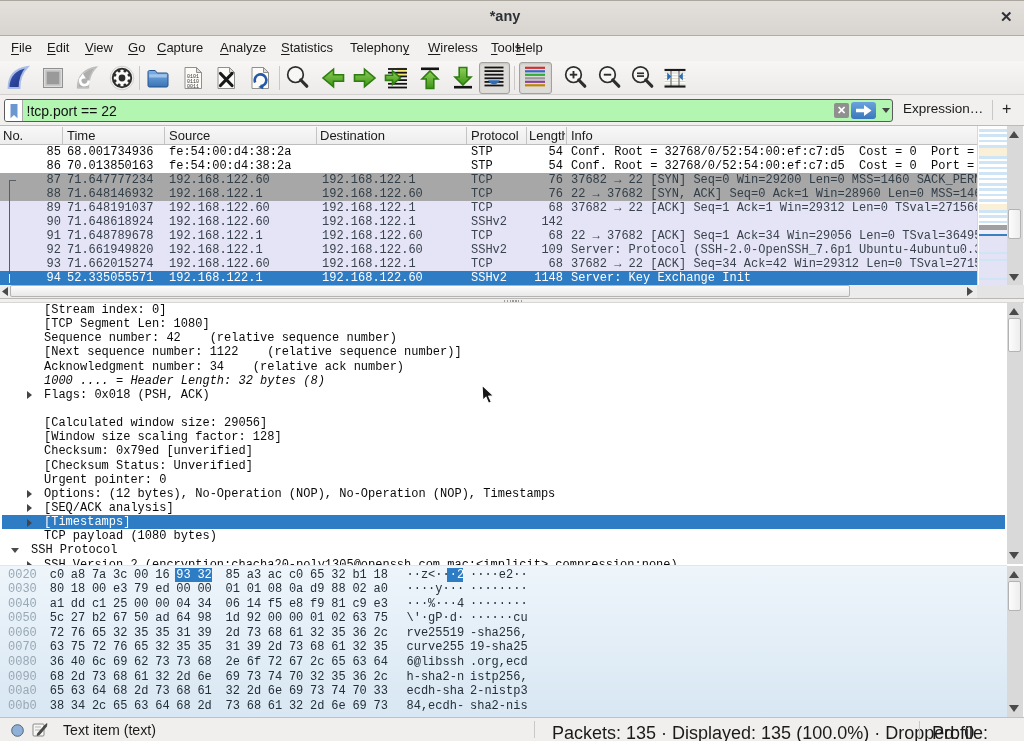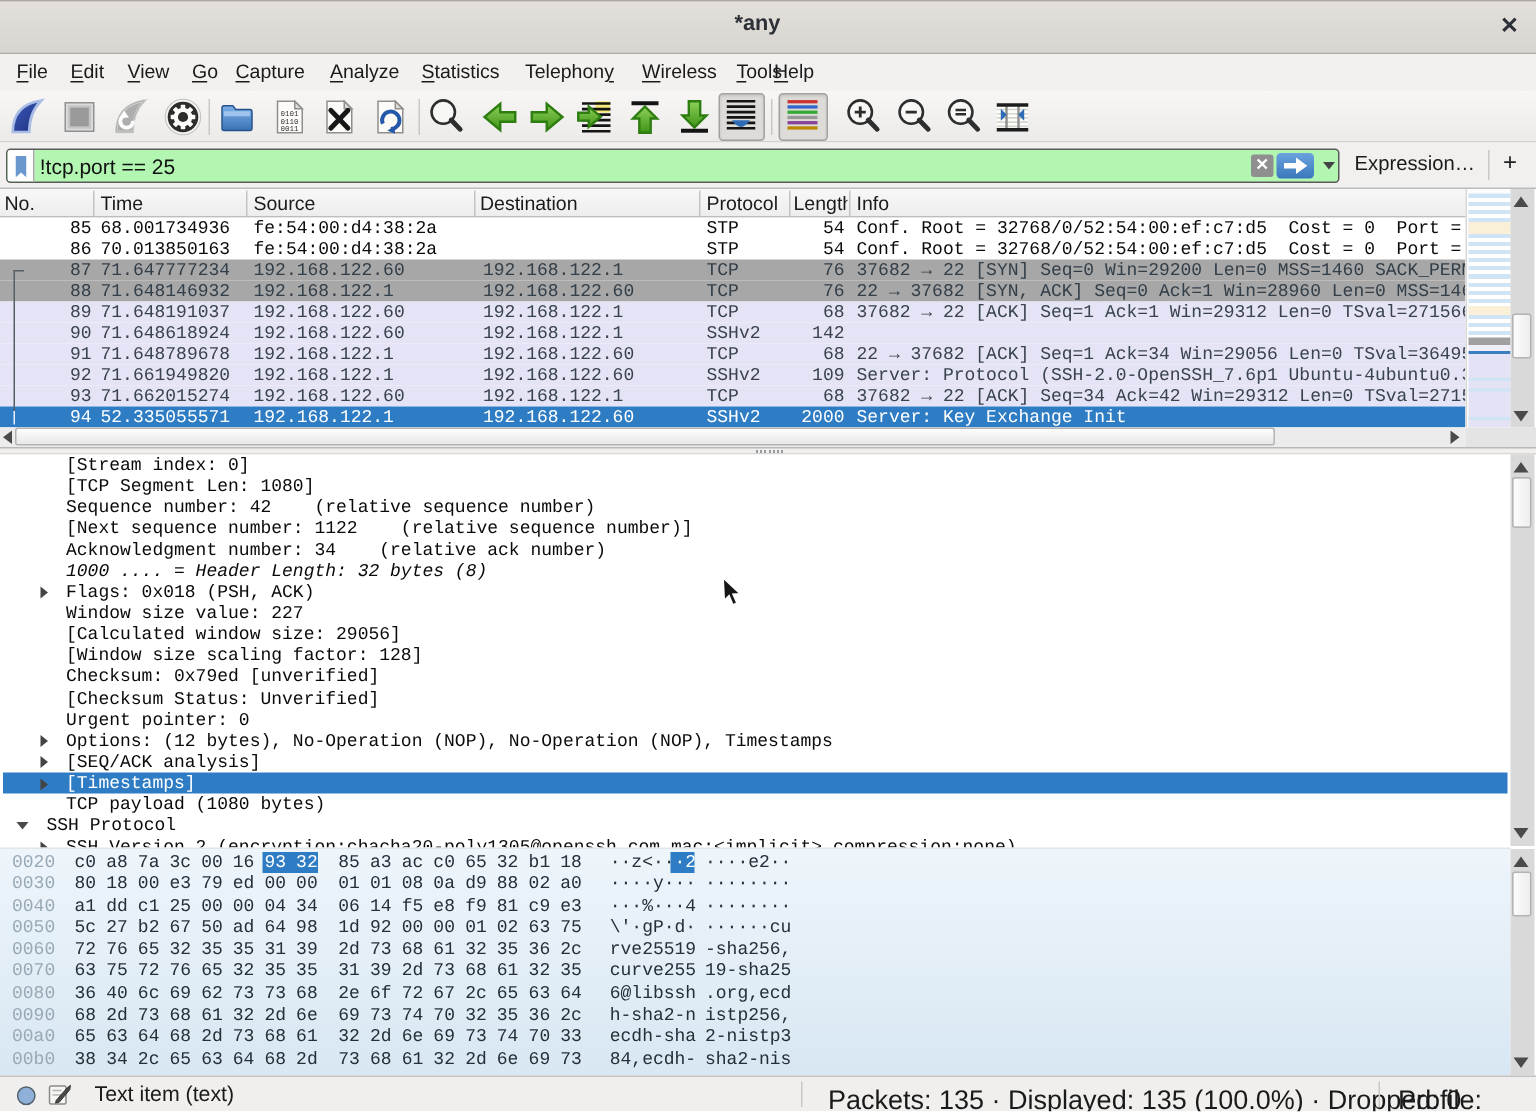--- a/index.html
+++ b/index.html
@@ -268,21 +268,21 @@
         <path d="M20.8 7.5 L20.8 15.5 L16.8 11.5 Z" fill="#2e6cb4"></path>
       </svg>
   </div>
   <div class="abs" id="filterbar">
     <div class="abs" id="finput">
       <div class="abs" id="fbook">
           <svg class="abs" style="left:5px;top:3.5px" width="8" height="15" viewBox="0 0 8 15">
             <path d="M0.5 0 L7.5 0 L7.5 14.2 L4 11 L0.5 14.2 Z" fill="#6b97cf"></path>
           </svg>
         </div>
-      <div class="abs" id="ftext">!tcp.port == 25</div>
+      <div class="abs" id="ftext">!tcp.port == 22</div>
       <div class="abs" id="fclear">✕</div>
       <div class="abs" id="fapply"><svg width="25" height="17" viewBox="0 0 25 17">
             <path d="M5 6.7 L13 6.7 L13 3 L20.5 8.5 L13 14 L13 10.3 L5 10.3 Z" fill="#fff"></path>
           </svg></div>
       <div class="abs" id="fcaret"></div>
     </div>
   </div>
   <div class="abs" id="fexpr">Expression…</div>
   <div class="abs" id="fsep"></div>
   <div class="abs" id="fplus">+</div>
@@ -304,21 +304,21 @@
   <div class="abs" id="plrows">
     <div class="abs prow" style="top:0px;background:#fff"><span class="pc no">85</span><span class="pc ti">68.001734936</span><span class="pc sr">fe:54:00:d4:38:2a</span><span class="pc pr">STP</span><span class="pc ln">54</span><span class="pc in">Conf. Root = 32768/0/52:54:00:ef:c7:d5  Cost = 0  Port = </span></div>
     <div class="abs prow" style="top:14.05px;background:#fff"><span class="pc no">86</span><span class="pc ti">70.013850163</span><span class="pc sr">fe:54:00:d4:38:2a</span><span class="pc pr">STP</span><span class="pc ln">54</span><span class="pc in">Conf. Root = 32768/0/52:54:00:ef:c7:d5  Cost = 0  Port = </span></div>
     <div class="abs prow" style="top:28.1px;background:#a7a7a7;color:#323e48"><span class="pc no">87</span><span class="pc ti">71.647777234</span><span class="pc sr">192.168.122.60</span><span class="pc ds">192.168.122.1</span><span class="pc pr">TCP</span><span class="pc ln">76</span><span class="pc in">37682 → 22 [SYN] Seq=0 Win=29200 Len=0 MSS=1460 SACK_PERM</span></div>
     <div class="abs prow" style="top:42.15px;background:#a7a7a7;color:#323e48"><span class="pc no">88</span><span class="pc ti">71.648146932</span><span class="pc sr">192.168.122.1</span><span class="pc ds">192.168.122.60</span><span class="pc pr">TCP</span><span class="pc ln">76</span><span class="pc in">22 → 37682 [SYN, ACK] Seq=0 Ack=1 Win=28960 Len=0 MSS=146</span></div>
     <div class="abs prow" style="top:56.2px;background:#e5e4f6;color:#39434d"><span class="pc no">89</span><span class="pc ti">71.648191037</span><span class="pc sr">192.168.122.60</span><span class="pc ds">192.168.122.1</span><span class="pc pr">TCP</span><span class="pc ln">68</span><span class="pc in">37682 → 22 [ACK] Seq=1 Ack=1 Win=29312 Len=0 TSval=271566</span></div>
     <div class="abs prow" style="top:70.25px;background:#e5e4f6;color:#39434d"><span class="pc no">90</span><span class="pc ti">71.648618924</span><span class="pc sr">192.168.122.60</span><span class="pc ds">192.168.122.1</span><span class="pc pr">SSHv2</span><span class="pc ln">142</span></div>
     <div class="abs prow" style="top:84.3px;background:#e5e4f6;color:#39434d"><span class="pc no">91</span><span class="pc ti">71.648789678</span><span class="pc sr">192.168.122.1</span><span class="pc ds">192.168.122.60</span><span class="pc pr">TCP</span><span class="pc ln">68</span><span class="pc in">22 → 37682 [ACK] Seq=1 Ack=34 Win=29056 Len=0 TSval=36495</span></div>
     <div class="abs prow" style="top:98.35px;background:#e5e4f6;color:#39434d"><span class="pc no">92</span><span class="pc ti">71.661949820</span><span class="pc sr">192.168.122.1</span><span class="pc ds">192.168.122.60</span><span class="pc pr">SSHv2</span><span class="pc ln">109</span><span class="pc in">Server: Protocol (SSH-2.0-OpenSSH_7.6p1 Ubuntu-4ubuntu0.3</span></div>
     <div class="abs prow" style="top:112.4px;background:#e5e4f6;color:#39434d"><span class="pc no">93</span><span class="pc ti">71.662015274</span><span class="pc sr">192.168.122.60</span><span class="pc ds">192.168.122.1</span><span class="pc pr">TCP</span><span class="pc ln">68</span><span class="pc in">37682 → 22 [ACK] Seq=34 Ack=42 Win=29312 Len=0 TSval=2715</span></div>
-    <div class="abs prow" style="top:126.45px;background:#2e7cc3;color:#fff"><span class="pc no">94</span><span class="pc ti">52.335055571</span><span class="pc sr">192.168.122.1</span><span class="pc ds">192.168.122.60</span><span class="pc pr">SSHv2</span><span class="pc ln">2000</span><span class="pc in">Server: Key Exchange Init</span></div>
+    <div class="abs prow" style="top:126.45px;background:#2e7cc3;color:#fff"><span class="pc no">94</span><span class="pc ti">52.335055571</span><span class="pc sr">192.168.122.1</span><span class="pc ds">192.168.122.60</span><span class="pc pr">SSHv2</span><span class="pc ln">1148</span><span class="pc in">Server: Key Exchange Init</span></div>
     <div class="abs" style="left:9px;top:35px;width:1px;height:94px;background:#555f66"></div>
     <div class="abs" style="left:9px;top:35px;width:7px;height:1px;background:#555f66"></div>
     <div class="abs" style="left:9px;top:129px;width:1px;height:9px;background:#e8f0f8"></div>
   </div>
   <div class="abs" id="minimap">
     <div class="abs" style="left:1px;top:3px;width:28px;height:96px;background:repeating-linear-gradient(to bottom,#cfe4f5 0 2.7px,#ffffff 2.7px 5.4px)"></div>
     <div class="abs" style="left:1px;top:22px;width:28px;height:8px;background:#faf0d8"></div>
     <div class="abs" style="left:1px;top:78px;width:28px;height:6px;background:#faf0d8"></div>
     <div class="abs" style="left:1px;top:99px;width:28px;height:5px;background:#a0a0a0"></div>
     <div class="abs" style="left:1px;top:104px;width:28px;height:4px;background:#efeffc"></div>
@@ -347,21 +347,20 @@
     <div class="abs" style="left:504px;top:1px;width:18px;height:2px;background:repeating-linear-gradient(to right,#9a9a9a 0 1.4px,#f0efed 1.4px 2.8px)"></div>
   </div>
   <div class="abs" id="details">
     <div class="abs drow" style="top:0.0px;"><span class="dtx" style="left:44px;">[Stream index: 0]</span></div>
     <div class="abs drow" style="top:14.14px;"><span class="dtx" style="left:44px;">[TCP Segment Len: 1080]</span></div>
     <div class="abs drow" style="top:28.28px;"><span class="dtx" style="left:44px;">Sequence number: 42    (relative sequence number)</span></div>
     <div class="abs drow" style="top:42.42px;"><span class="dtx" style="left:44px;">[Next sequence number: 1122    (relative sequence number)]</span></div>
     <div class="abs drow" style="top:56.56px;"><span class="dtx" style="left:44px;">Acknowledgment number: 34    (relative ack number)</span></div>
     <div class="abs drow" style="top:70.7px;"><span class="dtx" style="left:44px;font-style:italic;">1000 .... = Header Length: 32 bytes (8)</span></div>
     <div class="abs drow" style="top:84.84px;"><div class="tri" style="left:27px;top:3.5px"></div><span class="dtx" style="left:44px;">Flags: 0x018 (PSH, ACK)</span></div>
-    <div class="abs drow" style="top:98.98px;"><span class="dtx" style="left:44px;">Window size value: 227</span></div>
     <div class="abs drow" style="top:113.12px;"><span class="dtx" style="left:44px;">[Calculated window size: 29056]</span></div>
     <div class="abs drow" style="top:127.26px;"><span class="dtx" style="left:44px;">[Window size scaling factor: 128]</span></div>
     <div class="abs drow" style="top:141.4px;"><span class="dtx" style="left:44px;">Checksum: 0x79ed [unverified]</span></div>
     <div class="abs drow" style="top:155.54px;"><span class="dtx" style="left:44px;">[Checksum Status: Unverified]</span></div>
     <div class="abs drow" style="top:169.68px;"><span class="dtx" style="left:44px;">Urgent pointer: 0</span></div>
     <div class="abs drow" style="top:183.82px;"><div class="tri" style="left:27px;top:3.5px"></div><span class="dtx" style="left:44px;">Options: (12 bytes), No-Operation (NOP), No-Operation (NOP), Timestamps</span></div>
     <div class="abs drow" style="top:197.96px;"><div class="tri" style="left:27px;top:3.5px"></div><span class="dtx" style="left:44px;">[SEQ/ACK analysis]</span></div>
     <div class="abs drow" style="top:212.1px;"><div class="abs" style="left:2px;top:0;width:1003px;height:14.14px;background:#2e7cc3"></div><div class="tri" style="left:27px;top:3.5px"></div><span class="dtx" style="left:44px;color:#fff;">[Timestamps]</span></div>
     <div class="abs drow" style="top:226.24px;"><span class="dtx" style="left:44px;">TCP payload (1080 bytes)</span></div>
     <div class="abs drow" style="top:240.38px;"><div class="trid" style="left:11px;top:5px"></div><span class="dtx" style="left:31px;">SSH Protocol</span></div>

